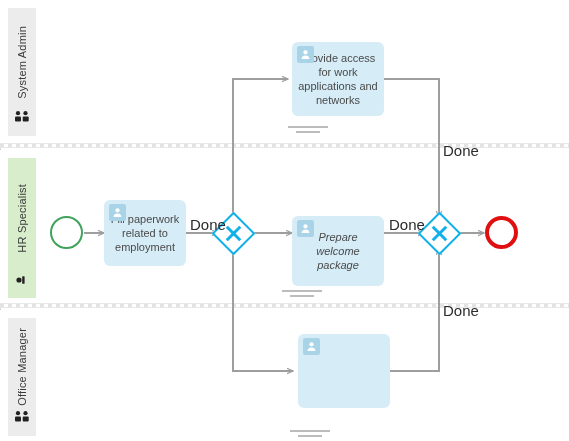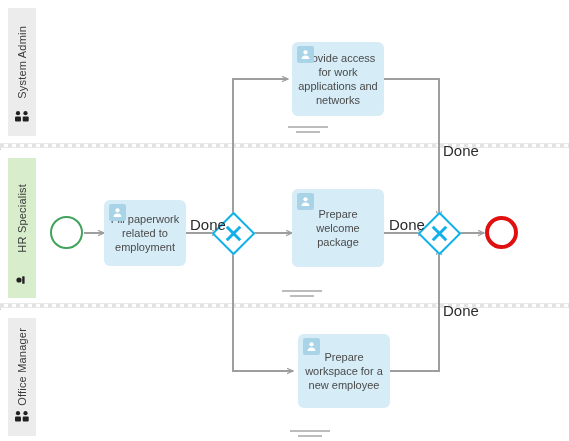--- a/index.html
+++ b/index.html
@@ -277,38 +277,37 @@
   <div class="task" style="left:104px;top:200px;width:82px;height:66px;">
     <span class="task-type-icon">
       <svg width="11" height="11" viewBox="0 0 11 11">
         <circle cx="5.5" cy="3.3" r="2.1" fill="#ffffff"></circle>
         <path d="M1.6,10 a3.9,3.5 0 0 1 7.8,0 z" fill="#ffffff"></path>
       </svg>
     </span>
     <span class="task-label">Fill paperwork related to employment</span>
   </div>
 
-  <div class="task" style="left:292px;top:189px;width:92px;height:78px;">
+  <div class="task" style="left:292px;top:216px;width:92px;height:70px;font-style:italic;">
     <span class="task-type-icon">
       <svg width="11" height="11" viewBox="0 0 11 11">
         <circle cx="5.5" cy="3.3" r="2.1" fill="#ffffff"></circle>
         <path d="M1.6,10 a3.9,3.5 0 0 1 7.8,0 z" fill="#ffffff"></path>
       </svg>
     </span>
     <span class="task-label">Prepare welcome package</span>
   </div>
 
   <div class="task" style="left:298px;top:334px;width:92px;height:74px;">
     <span class="task-type-icon">
       <svg width="11" height="11" viewBox="0 0 11 11">
         <circle cx="5.5" cy="3.3" r="2.1" fill="#ffffff"></circle>
         <path d="M1.6,10 a3.9,3.5 0 0 1 7.8,0 z" fill="#ffffff"></path>
       </svg>
     </span>
-    <span class="task-label">Prepare workspace for a new employee</span>
   </div>
 
   <div class="flow-label" style="left:190px;top:216px;">Done</div>
 
   <div class="flow-label" style="left:389px;top:216px;">Done</div>
 
   <div class="flow-label" style="left:443px;top:142px;">Done</div>
 
   <div class="flow-label" style="left:443px;top:302px;">Done</div>
 

